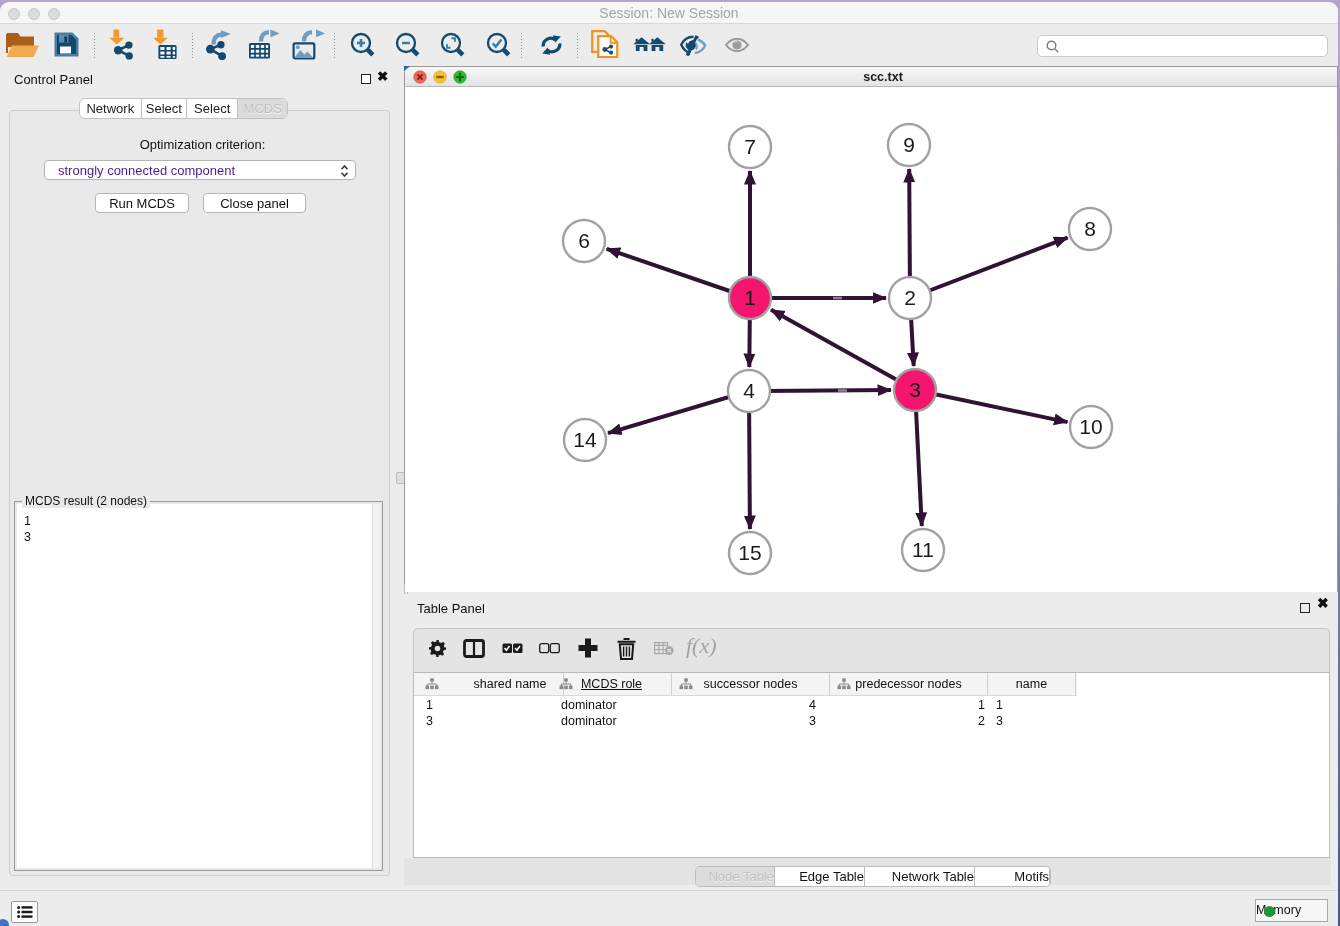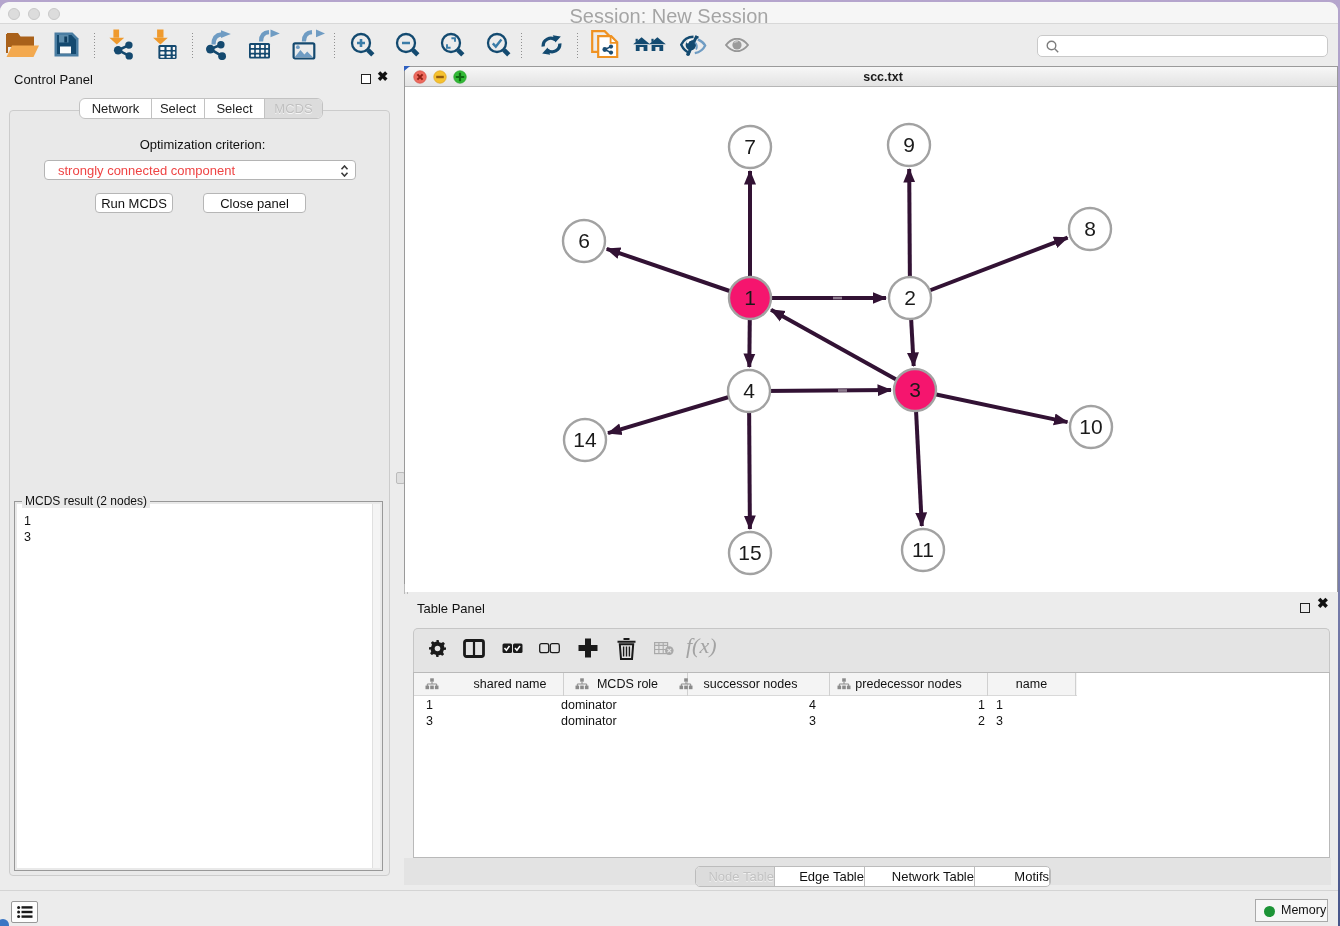--- a/index.html
+++ b/index.html
@@ -6,47 +6,47 @@
 html,body { width:1340px; height:926px; overflow:hidden; font-family:"Liberation Sans", sans-serif; }
 body { background:linear-gradient(#b5a5cd, #9090bb 45%, #47558a); position:relative; }
 #app { position:absolute; left:0; top:2px; width:1338px; height:924px; background:#ececec;
   border-top-left-radius:9px; border-top-right-radius:9px; overflow:hidden; }
 
 #titlebar { position:absolute; left:0; top:0; width:100%; height:22px; background:#f6f6f6;
   border-top-left-radius:9px; border-top-right-radius:9px; border-bottom:1px solid #d8d8d8; }
 .tdot { position:absolute; top:6px; width:12px; height:12px; border-radius:50%;
   background:#dcdcdc; border:1px solid #c8c8c8; }
 #title-text { position:absolute; top:3px; left:0; width:100%; text-align:center;
-  font-size:20px; color:#a5a5a5; }
+  font-size:14px; color:#a5a5a5; }
 
 #toolbar { position:absolute; left:0; top:22px; width:100%; height:40px; background:#ececec; }
 .tbi { position:absolute; top:3px; }
 .tsep { position:absolute; top:9px; height:27px; width:1px;
   background-image:linear-gradient(#909090 34%, rgba(0,0,0,0) 0%); background-size:1px 3px; background-repeat:repeat-y; }
 #searchbox { position:absolute; left:1037px; top:11px; width:291px; height:22px; background:#fff;
   border:1px solid #c9c9c9; border-radius:5px; }
 #searchbox svg { position:absolute; left:7px; top:3px; }
 
 #cpanel { position:absolute; left:0; top:60px; width:391px; height:834px; background:#ececec; }
 #cpanel-title { position:absolute; left:14px; top:10px; font-size:13px; color:#111; }
 #cp-float { position:absolute; left:361px; top:12px; width:10px; height:10px; border:1.5px solid #222; background:#fff; }
 #cp-close { position:absolute; left:377px; top:6px; font-size:13.5px; font-weight:bold; color:#111; }
 #cp-tabs { position:absolute; left:79px; top:36px; height:21px; display:flex;
-  border:1px solid #c2c2c2; border-radius:6px; overflow:hidden; background:#fff; width:244px; }
+  border:1px solid #c2c2c2; border-radius:6px; overflow:hidden; background:#fff; width:209px; }
 .cptab { font-size:13px; color:#222; padding-top:2px; border-right:1px solid #c2c2c2; height:21px; text-align:center; }
 .cptab:last-child { border-right:none; background:#dcdcdc; color:#c0c0c0; text-shadow:0 1px 0 #f5f5f5; }
 #cp-inner { position:absolute; left:9px; top:48px; width:381px; height:766px;
   background:#e9e9e9; border:1px solid #cccccc; border-radius:4px; }
 #opt-label { position:absolute; left:7px; top:75px; width:100%; text-align:center; font-size:13px; color:#111; }
 #opt-select { position:absolute; left:44px; top:98px; width:312px; height:20px; background:#fff;
-  border:1px solid #b4b4b4; border-radius:4px; font-size:13px; color:#ef4444; line-height:19px; padding-left:13px; }
+  border:1px solid #b4b4b4; border-radius:4px; font-size:13px; color:#4c1d95; line-height:19px; padding-left:13px; }
 #opt-select svg { position:absolute; right:6px; top:4px; }
 .cbtn { position:absolute; top:131px; height:20px; background:#fff; border:1px solid #b6b6b6;
   border-radius:4px; font-size:13px; color:#111; text-align:center; line-height:19px; }
-#btn-run { left:95px; width:78px; }
+#btn-run { left:95px; width:94px; }
 #btn-close { left:203px; width:103px; }
 #mcds-box { position:absolute; left:14px; top:439px; width:369px; height:370px; border:1px solid #989898; }
 #mcds-legend { position:absolute; left:7px; top:-8px; background:#e9e9e9; padding:0 3px;
   font-size:12px; color:#111; }
 #mcds-text { position:absolute; left:2px; top:2px; width:363px; height:364px; background:#fff;
   font-size:12.5px; color:#111; padding:9px 0 0 7px; line-height:16px; }
 #mcds-scroll { position:absolute; right:2px; top:2px; width:8px; height:364px; background:#f4f4f4;
   border-left:1px solid #e0e0e0; }
 
 #vsplit-grip { position:absolute; left:396px; top:470px; width:9px; height:12px;
@@ -80,21 +80,21 @@
   border:1px solid #bcbcbc; border-radius:5px; overflow:hidden; background:#fff; }
 .tptab { font-size:13px; color:#111; padding-top:2px; border-right:1px solid #bcbcbc; height:21px; text-align:right; }
 .tptab.sel { background:#dcdcdc; color:#c2c2c2; text-shadow:0 1px 0 #f2f2f2; border-right-color:#bcbcbc; }
 
 #statusbar { position:absolute; left:0; top:888px; width:1338px; height:36px; background:#ececec;
   border-top:1px solid #d4d4d4; }
 #sb-btn { position:absolute; left:11px; top:10px; width:27px; height:22px; background:#fdfdfd;
   border:1px solid #989898; border-radius:2px; }
 #mem-btn { position:absolute; left:1255px; top:8px; width:73px; height:23px; background:#f7f7f7;
   border:1px solid #a9a9a9; font-size:12.5px; color:#111; line-height:21px;
-  padding-left:25px; }
+  }
 #mem-dot { position:absolute; left:8px; top:6px; width:11px; height:11px; border-radius:50%; background:#1d9437; }
 </style>
 </head>
 <body>
 <div id="app">
 
   <div id="titlebar">
     <div class="tdot" style="left:8px;"></div>
     <div class="tdot" style="left:28px;"></div>
     <div class="tdot" style="left:48px;"></div>
@@ -425,21 +425,21 @@
     </div>
     <div id="tp-table">
       <div id="tp-header">
         <div class="thcell" style="left:4px; width:146px;padding-left:39px;"><svg class="thicon" width="14" height="12" viewBox="0 0 14 12">
               <rect x="5.2" y="0.3" width="3.6" height="3.4" fill="#8a8a8a"></rect>
               <path d="M7,3.7 V6 M2.3,8 V6 H11.7 V8" stroke="#8a8a8a" stroke-width="1" fill="none"></path>
               <rect x="0.5" y="7.6" width="3.6" height="3.6" fill="#8a8a8a"></rect>
               <rect x="5.2" y="7.6" width="3.6" height="3.6" fill="#8a8a8a"></rect>
               <rect x="9.9" y="7.6" width="3.6" height="3.6" fill="#8a8a8a"></rect>
             </svg>shared name</div>
-        <div class="thcell" style="left:154px; width:120px;"><svg class="thicon" width="14" height="12" viewBox="0 0 14 12">
+        <div class="thcell" style="left:138px; width:120px;text-decoration:underline;"><svg class="thicon" width="14" height="12" viewBox="0 0 14 12">
               <rect x="5.2" y="0.3" width="3.6" height="3.4" fill="#8a8a8a"></rect>
               <path d="M7,3.7 V6 M2.3,8 V6 H11.7 V8" stroke="#8a8a8a" stroke-width="1" fill="none"></path>
               <rect x="0.5" y="7.6" width="3.6" height="3.6" fill="#8a8a8a"></rect>
               <rect x="5.2" y="7.6" width="3.6" height="3.6" fill="#8a8a8a"></rect>
               <rect x="9.9" y="7.6" width="3.6" height="3.6" fill="#8a8a8a"></rect>
             </svg>MCDS role</div>
         <div class="thcell" style="left:258px; width:158px;"><svg class="thicon" width="14" height="12" viewBox="0 0 14 12">
               <rect x="5.2" y="0.3" width="3.6" height="3.4" fill="#8a8a8a"></rect>
               <path d="M7,3.7 V6 M2.3,8 V6 H11.7 V8" stroke="#8a8a8a" stroke-width="1" fill="none"></path>
               <rect x="0.5" y="7.6" width="3.6" height="3.6" fill="#8a8a8a"></rect>

